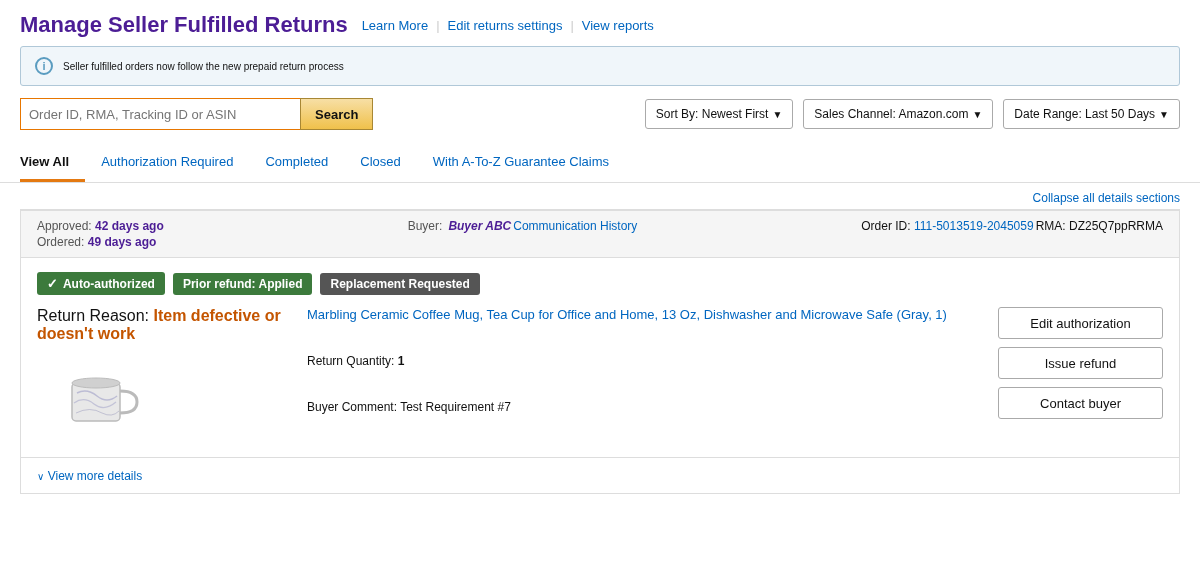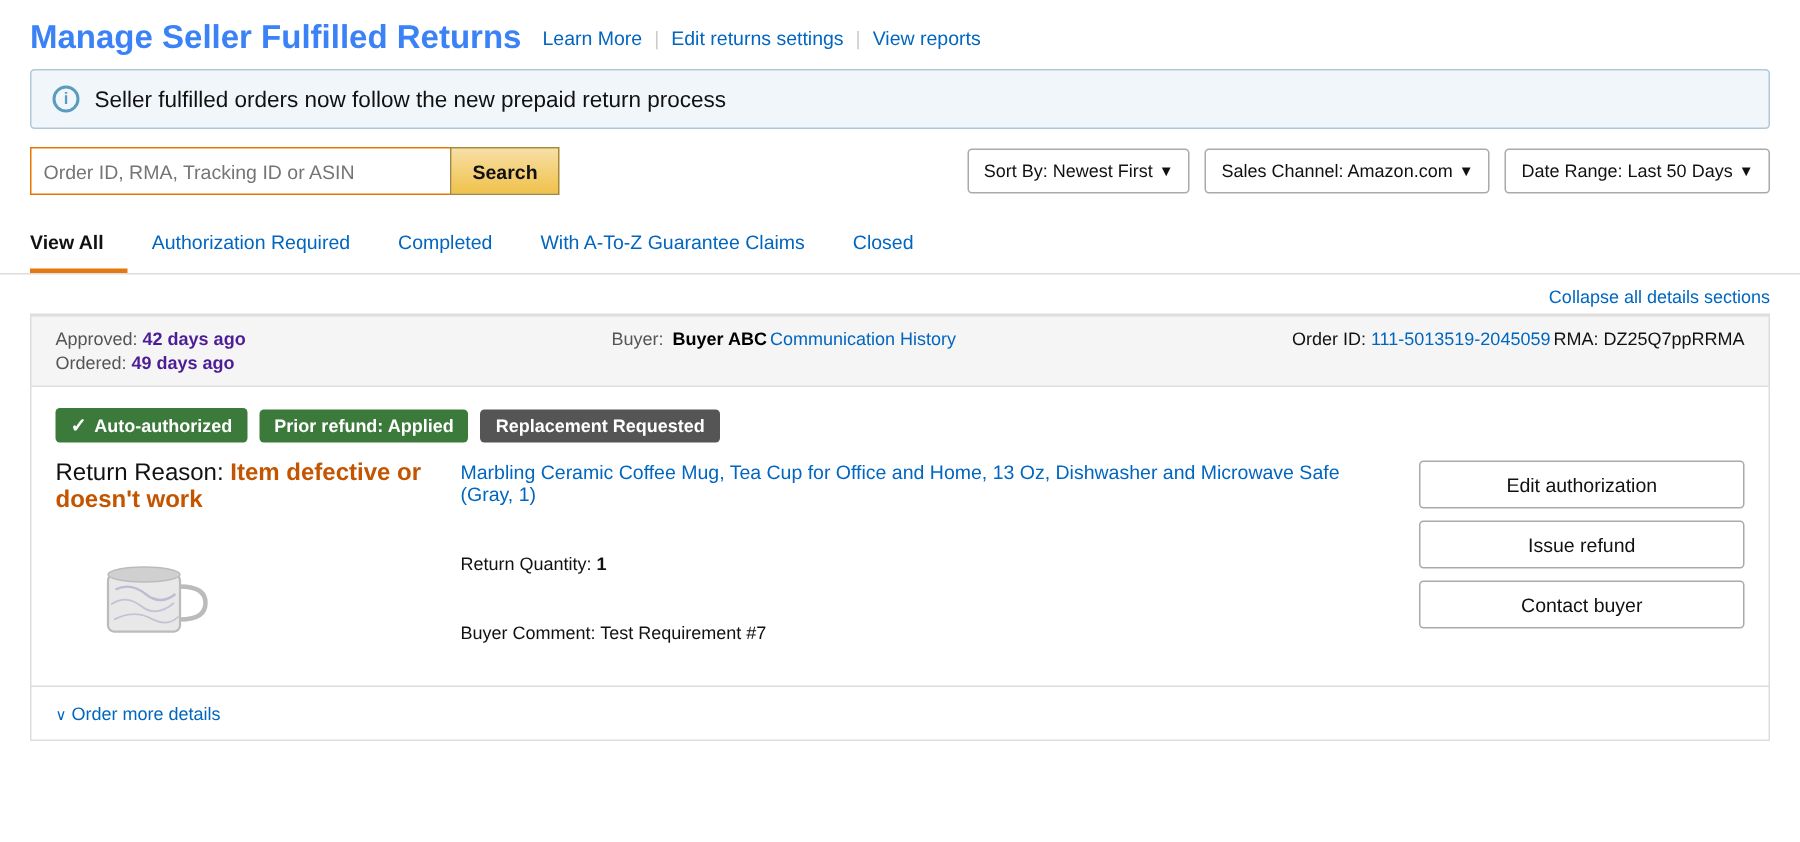--- a/index.html
+++ b/index.html
@@ -1,27 +1,27 @@
 <!DOCTYPE html>
 <html><head>
   <meta charset="utf-8">
   <style>
     * { box-sizing: border-box; margin: 0; padding: 0; }
     body { font-family: Arial, sans-serif; font-size: 13px; color: #111; background: #fff; width: 1200px; }
 
     
     .page-header { display: flex; align-items: center; padding: 12px 20px 8px 20px; gap: 0; }
-    .page-title { font-size: 22px; font-weight: bold; color: #3b82f6; margin-right: 14px; }
+    .page-title { font-size: 22px; font-weight: bold; color: #4c1d95; margin-right: 14px; }
     .header-link { color: #0066c0; text-decoration: none; font-size: 13px; }
     .header-sep { color: #ccc; margin: 0 8px; }
 
     
     .info-bar { background: #f0f6fa; border: 1px solid #b0c8d8; margin: 0 20px 12px 20px; padding: 10px 14px; display: flex; align-items: center; gap: 10px; border-radius: 3px; }
     .info-icon { width: 18px; height: 18px; border: 2px solid #5a9cc0; border-radius: 50%; display: flex; align-items: center; justify-content: center; color: #5a9cc0; font-size: 11px; font-weight: bold; flex-shrink: 0; }
-    .info-text { color: #111; font-size: 15px; }
+    .info-text { color: #111; font-size: 10px; }
 
     
     .search-area { display: flex; align-items: center; justify-content: space-between; padding: 0 20px 14px 20px; }
     .search-left { display: flex; align-items: center; gap: 0; }
     .search-input { width: 280px; height: 32px; border: 1px solid #e77600; padding: 0 8px; font-size: 13px; outline: none; border-right: none; }
     .search-button { height: 32px; padding: 0 14px; background: linear-gradient(to bottom, #f7dfa5, #f0c14b); border: 1px solid #a88734; cursor: pointer; font-size: 13px; font-weight: bold; color: #111; white-space: nowrap; }
     .search-right { display: flex; align-items: center; gap: 10px; }
     .dropdown-btn { height: 30px; padding: 0 10px; background: #fff; border: 1px solid #aaa; cursor: pointer; font-size: 12px; color: #111; display: flex; align-items: center; gap: 4px; border-radius: 3px; }
     .chevron { font-size: 10px; }
 
@@ -37,21 +37,21 @@
 
     
     .order-card { border-top: 1px solid #ddd; margin: 0 20px; }
 
     
     .order-meta { background: #f5f5f5; border: 1px solid #ddd; border-bottom: none; padding: 8px 16px; display: flex; align-items: flex-start; justify-content: space-between; }
     .order-meta-left { display: flex; flex-direction: column; gap: 2px; font-size: 12px; color: #555; }
     .order-meta-left span b { color: #4c1d95; }
     .order-meta-center { display: flex; flex-direction: row; gap: 2px; font-size: 12px; margin-left: 20px; }
     .order-meta-center .buyer-label { color: #555; }
-    .order-meta-center .buyer-name { font-weight: bold; color: #000000; }
+    .order-meta-center .buyer-name { font-weight: bold; color: #4c1d95; font-style: italic; }
     .order-meta-center .comm-link { color: #0066c0; cursor: pointer; text-decoration: none; }
     .order-meta-right { display: flex; flex-direction: row; gap: 2px; font-size: 12px; text-align: right; }
     .order-id-link { color: #0066c0; text-decoration: none; }
 
     
     .order-body { border: 1px solid #ddd; padding: 14px 16px; }
 
     
     .badges { display: flex; align-items: center; gap: 8px; margin-bottom: 12px; }
     .badge { display: flex; align-items: center; gap: 5px; padding: 4px 10px; font-size: 12px; border-radius: 3px; font-weight: bold; }
@@ -68,21 +68,21 @@
     .product-image { width: 90px; height: 90px; display: flex; align-items: center; justify-content: center; margin-left: 20px; }
     .mug-svg { width: 80px; height: 80px; }
 
     .return-details { flex: 1; padding-left: 10px; }
     .product-link { color: #0066c0; text-decoration: none; font-size: 13px; display: block; margin-bottom: 6px; }
     .detail-row { font-size: 12px; color: #111; margin-bottom: 3px; margin-top: 32px; }
     .detail-row b { color: #111; }
 
     
     .action-buttons { display: flex; flex-direction: column; gap: 8px; margin-left: auto; padding-left: 20px; flex-shrink: 0; }
-    .action-btn { width: 217px; height: 32px; background: #fff; border: 1px solid #aaa; cursor: pointer; font-size: 13px; color: #111; border-radius: 3px; display: flex; align-items: center; justify-content: center; }
+    .action-btn { width: 165px; height: 32px; background: #fff; border: 1px solid #aaa; cursor: pointer; font-size: 13px; color: #111; border-radius: 3px; display: flex; align-items: center; justify-content: center; }
 
     
     .view-more { padding: 10px 16px 10px 16px; border: 1px solid #ddd; border-top: none; }
     .view-more-link { color: #0066c0; font-size: 12px; cursor: pointer; text-decoration: none; }
     .chevron-down { font-size: 10px; }
 
     .order-meta-buyer { display: flex; gap: 6px; align-items: baseline; }
   </style>
 </head>
 <body>
@@ -119,22 +119,22 @@
       <span>Date Range: Last 50 Days</span>
       <span class="chevron">▼</span>
     </button>
   </div>
 </div>
 
 <div class="tabs">
   <a class="tab active" href="#">View All</a>
   <a class="tab" href="#">Authorization Required</a>
   <a class="tab" href="#">Completed</a>
+  <a class="tab" href="#">Closed</a>
   <a class="tab" href="#">With A-To-Z Guarantee Claims</a>
-  <a class="tab" href="#">Closed</a>
 </div>
 
 <div class="collapse-bar">
   <a class="collapse-link" href="#">Collapse all details sections</a>
 </div>
 
 <div class="order-card">
 
   <div class="order-meta">
     <div class="order-meta-left">
@@ -220,17 +220,17 @@
         <button class="action-btn">Edit authorization</button>
         <button class="action-btn">Issue refund</button>
         <button class="action-btn">Contact buyer</button>
       </div>
     </div>
   </div>
 
   <div class="view-more">
     <a class="view-more-link" href="#">
       <span class="chevron-down">∨</span>
-      <span>Order more details</span>
+      <span>View more details</span>
     </a>
   </div>
 
 </div>
 
 </body></html>

